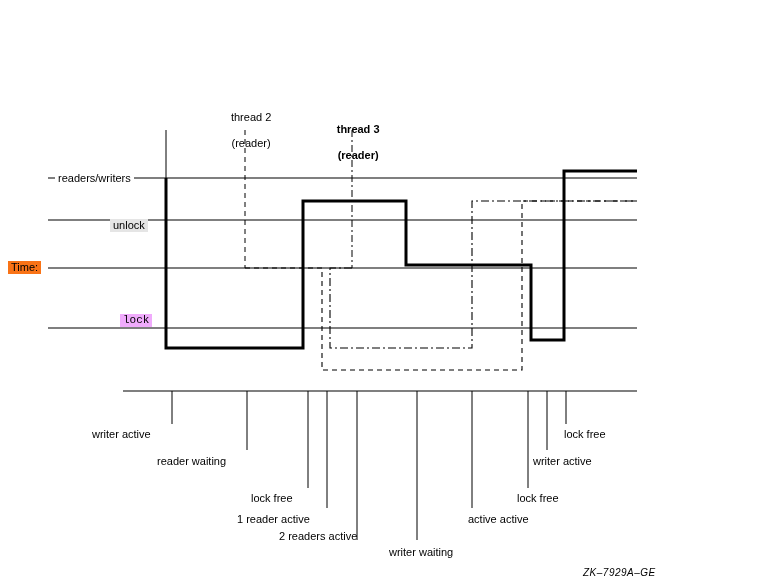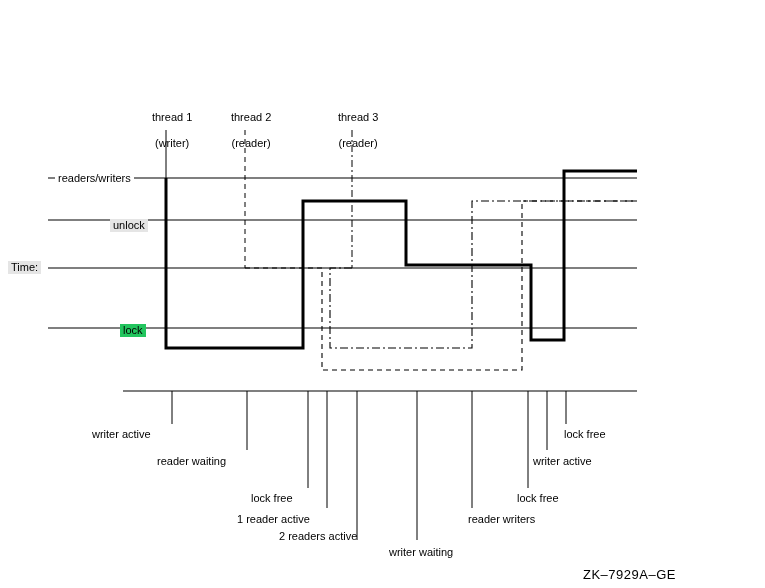--- a/index.html
+++ b/index.html
@@ -29,23 +29,24 @@
   .lbl.center { text-align: center; }
   svg.diagram {
     position: absolute;
     left: 0;
     top: 0;
     width: 765px;
     height: 588px;
   }
   .code {
     position: absolute;
-    font-size: 13px;
+    font-size: 10px;
     letter-spacing: 0.5px;
     color: #000;
+    font-style: italic;
   }
 </style>
 </head>
 <body>
 
 <div id="stage">
 
   <svg class="diagram" viewBox="0 0 765 588">
 
     <line x1="48" y1="178" x2="637" y2="178" stroke="#000" stroke-width="1.2"></line>
@@ -69,44 +70,40 @@
     <line x1="308" y1="391" x2="308" y2="488" stroke="#000" stroke-width="1"></line>
     <line x1="327" y1="391" x2="327" y2="508" stroke="#000" stroke-width="1"></line>
     <line x1="357" y1="391" x2="357" y2="540" stroke="#000" stroke-width="1"></line>
     <line x1="417" y1="391" x2="417" y2="540" stroke="#000" stroke-width="1"></line>
     <line x1="472" y1="391" x2="472" y2="508" stroke="#000" stroke-width="1"></line>
     <line x1="528" y1="391" x2="528" y2="488" stroke="#000" stroke-width="1"></line>
     <line x1="547" y1="391" x2="547" y2="450" stroke="#000" stroke-width="1"></line>
     <line x1="566" y1="391" x2="566" y2="424" stroke="#000" stroke-width="1"></line>
   </svg>
 
-  <div class="lbl center" style="left:126px; top:98px; width:80px;">
-    <span>thread 1</span><br>
-    <span>(writer)</span>
-  </div>
   <div class="lbl center" style="left:205px; top:98px; width:80px;">
     <span>thread 2</span><br>
     <span>(reader)</span>
   </div>
-  <div class="lbl center" style="left:312px; top:98px; width:80px;">
+  <div class="lbl center" style="left:312px; top:110px; width:80px;font-weight:bold;">
     <span>thread 3</span><br>
     <span>(reader)</span>
   </div>
 
   <div class="lbl" style="left:55px; top:172px; background:#fff; padding:0 3px;">readers/writers</div>
   <div class="lbl" style="left:110px; top:219px; background:#e5e5e5; padding:0 3px;">unlock</div>
-  <div class="lbl" style="left:8px; top:261px; background:#e5e5e5; padding:0 3px;text-align:right;">Time:</div>
-  <div class="lbl" style="left:120px; top:324px; background:#22c55e; padding:0 3px;">lock</div>
+  <div class="lbl" style="left:8px; top:261px; background:#f97316; padding:0 3px;text-align:right;">Time:</div>
+  <div class="lbl" style="left:120px; top:314px; background:#f0abfc; padding:0 3px;font-family:Liberation Mono, monospace;">lock</div>
 
   <div class="lbl" style="left:92px; top:428px;">writer active</div>
   <div class="lbl" style="left:157px; top:455px;">reader waiting</div>
   <div class="lbl" style="left:251px; top:492px;">lock free</div>
   <div class="lbl" style="left:225px; top:513px;margin-left:12px;">1 reader active</div>
   <div class="lbl" style="left:249px; top:530px;margin-left:30px;">2 readers active</div>
   <div class="lbl" style="left:389px; top:546px;">writer waiting</div>
-  <div class="lbl" style="left:468px; top:513px;">reader writers</div>
+  <div class="lbl" style="left:468px; top:513px;">active active</div>
   <div class="lbl" style="left:517px; top:492px;">lock free</div>
   <div class="lbl" style="left:533px; top:455px;">writer active</div>
   <div class="lbl" style="left:564px; top:428px;">lock free</div>
 
   <div class="code" style="left:583px; top:567px;">ZK–7929A–GE</div>
 
 </div>
 
 </body></html>

